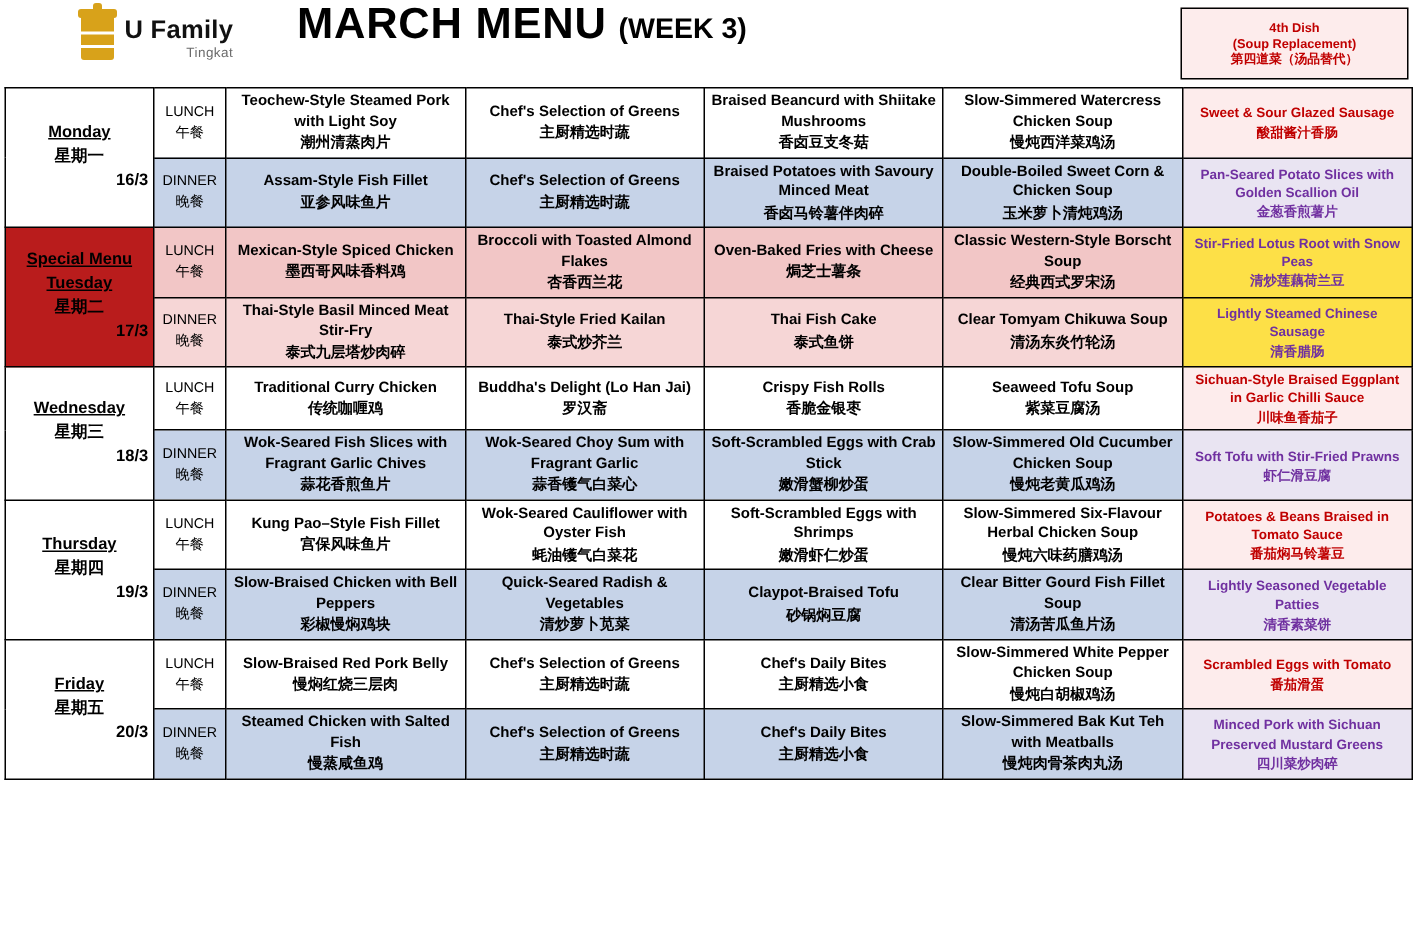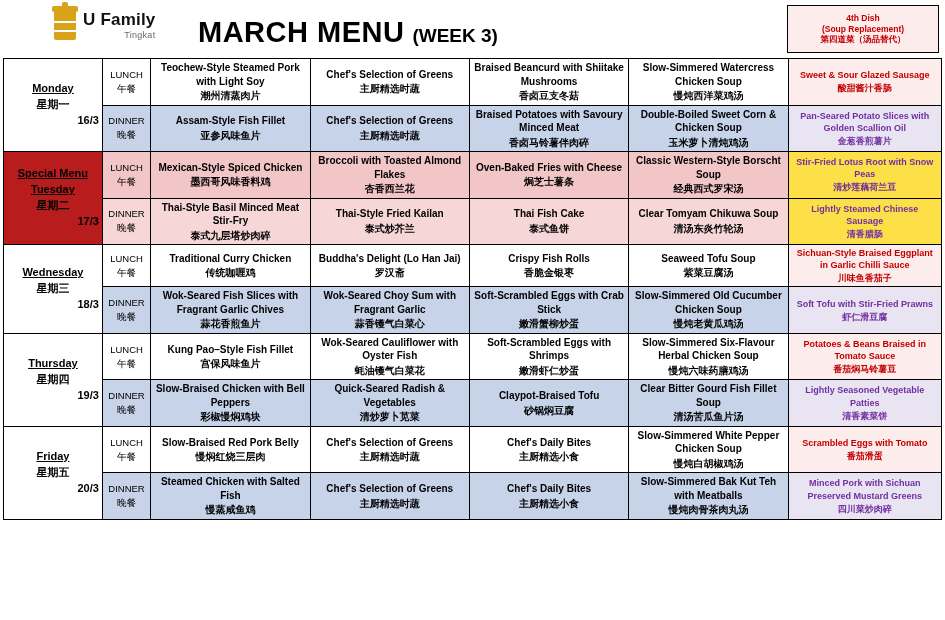--- a/index.html
+++ b/index.html
@@ -75,21 +75,21 @@
   .logo-sub {
     font-size: 9px;
     color: #6b6b6b;
     text-align: right;
     margin-top: 3px;
     letter-spacing: .3px;
   }
 
   .title-block {
     position: absolute;
-    left: 198px; top: 16px;
+    left: 198px; top: 0;
     display: flex;
     align-items: baseline;
     gap: 8px;
   }
   .title-main {
     font-size: 29px;
     font-weight: bold;
     letter-spacing: .5px;
     color: #000000;
   }

